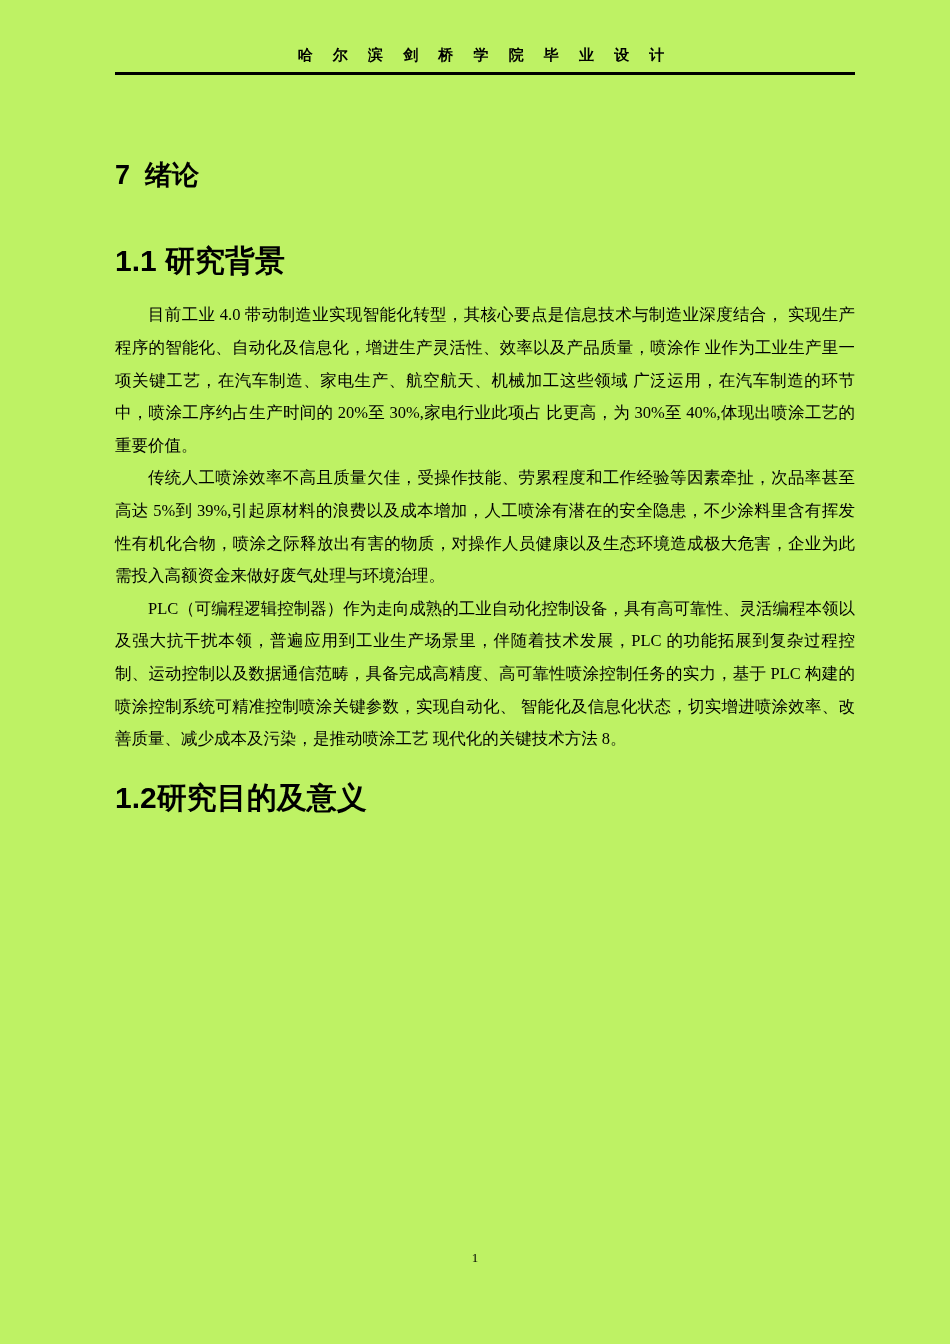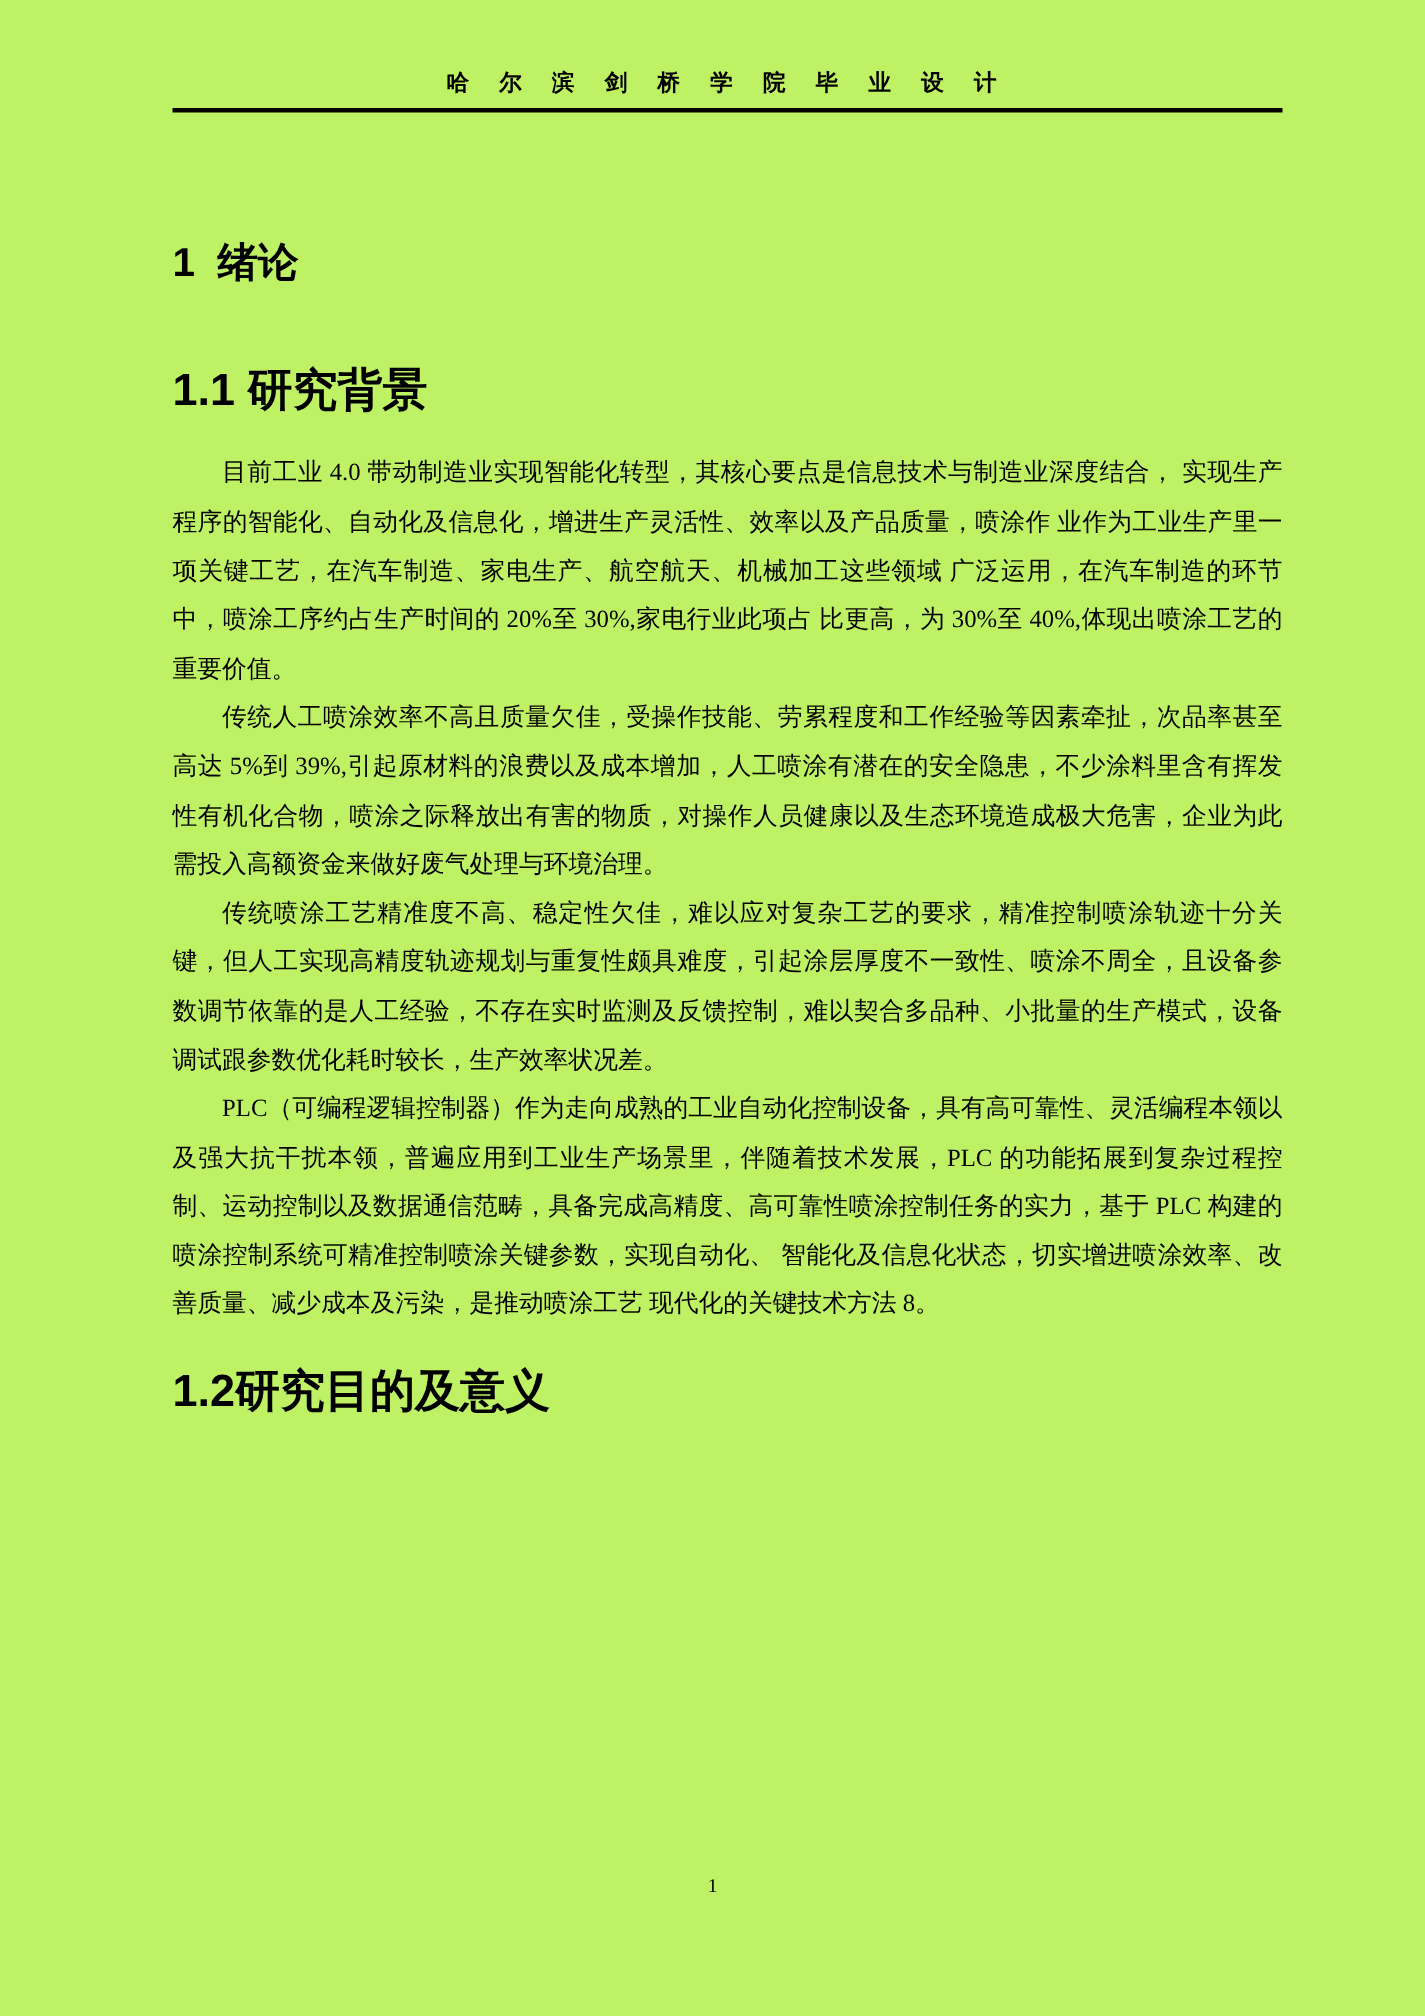--- a/index.html
+++ b/index.html
@@ -89,27 +89,26 @@
 <body>
 
 <div class="page">
 
   <div class="header">
     <div class="header-title">哈 尔 滨 剑 桥 学 院 毕 业 设 计</div>
   </div>
 
   <div class="doc-body">
 
-    <h1 class="chapter-heading">1  绪论</h1>
+    <h1 class="chapter-heading">7  绪论</h1>
 
     <h2 class="section-heading">1.1 研究背景</h2>
 
     <p class="paragraph">目前工业 4.0 带动制造业实现智能化转型，其核心要点是信息技术与制造业深度结合， 实现生产程序的智能化、自动化及信息化，增进生产灵活性、效率以及产品质量，喷涂作 业作为工业生产里一项关键工艺，在汽车制造、家电生产、航空航天、机械加工这些领域 广泛运用，在汽车制造的环节中，喷涂工序约占生产时间的 20%至 30%,家电行业此项占 比更高，为 30%至 40%,体现出喷涂工艺的重要价值。</p>
     <p class="paragraph">传统人工喷涂效率不高且质量欠佳，受操作技能、劳累程度和工作经验等因素牵扯，次品率甚至高达 5%到 39%,引起原材料的浪费以及成本增加，人工喷涂有潜在的安全隐患，不少涂料里含有挥发性有机化合物，喷涂之际释放出有害的物质，对操作人员健康以及生态环境造成极大危害，企业为此需投入高额资金来做好废气处理与环境治理。</p>
-    <p class="paragraph">传统喷涂工艺精准度不高、稳定性欠佳，难以应对复杂工艺的要求，精准控制喷涂轨迹十分关键，但人工实现高精度轨迹规划与重复性颇具难度，引起涂层厚度不一致性、喷涂不周全，且设备参数调节依靠的是人工经验，不存在实时监测及反馈控制，难以契合多品种、小批量的生产模式，设备调试跟参数优化耗时较长，生产效率状况差。</p>
     <p class="paragraph">PLC（可编程逻辑控制器）作为走向成熟的工业自动化控制设备，具有高可靠性、灵活编程本领以及强大抗干扰本领，普遍应用到工业生产场景里，伴随着技术发展，PLC 的功能拓展到复杂过程控制、运动控制以及数据通信范畴，具备完成高精度、高可靠性喷涂控制任务的实力，基于 PLC 构建的喷涂控制系统可精准控制喷涂关键参数，实现自动化、 智能化及信息化状态，切实增进喷涂效率、改善质量、减少成本及污染，是推动喷涂工艺 现代化的关键技术方法 8。</p>
 
     <h2 class="section-heading tight">1.2研究目的及意义</h2>
 
 
 
   </div>
 
   <div class="footer">
     <span class="page-number">1</span>

